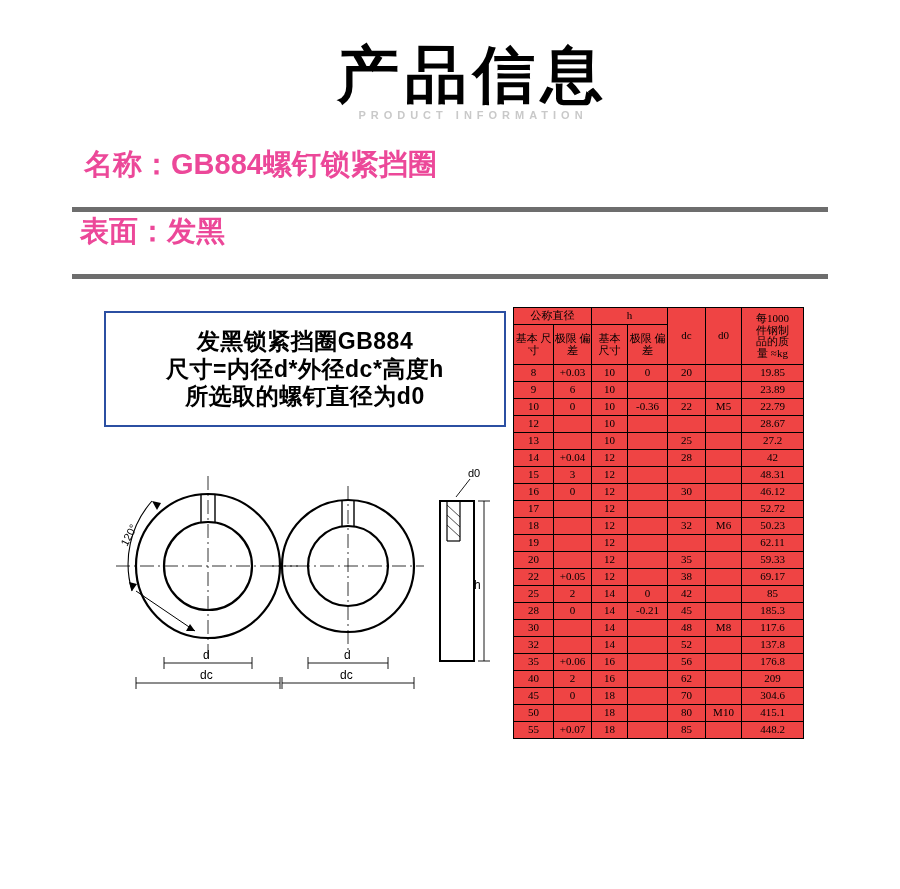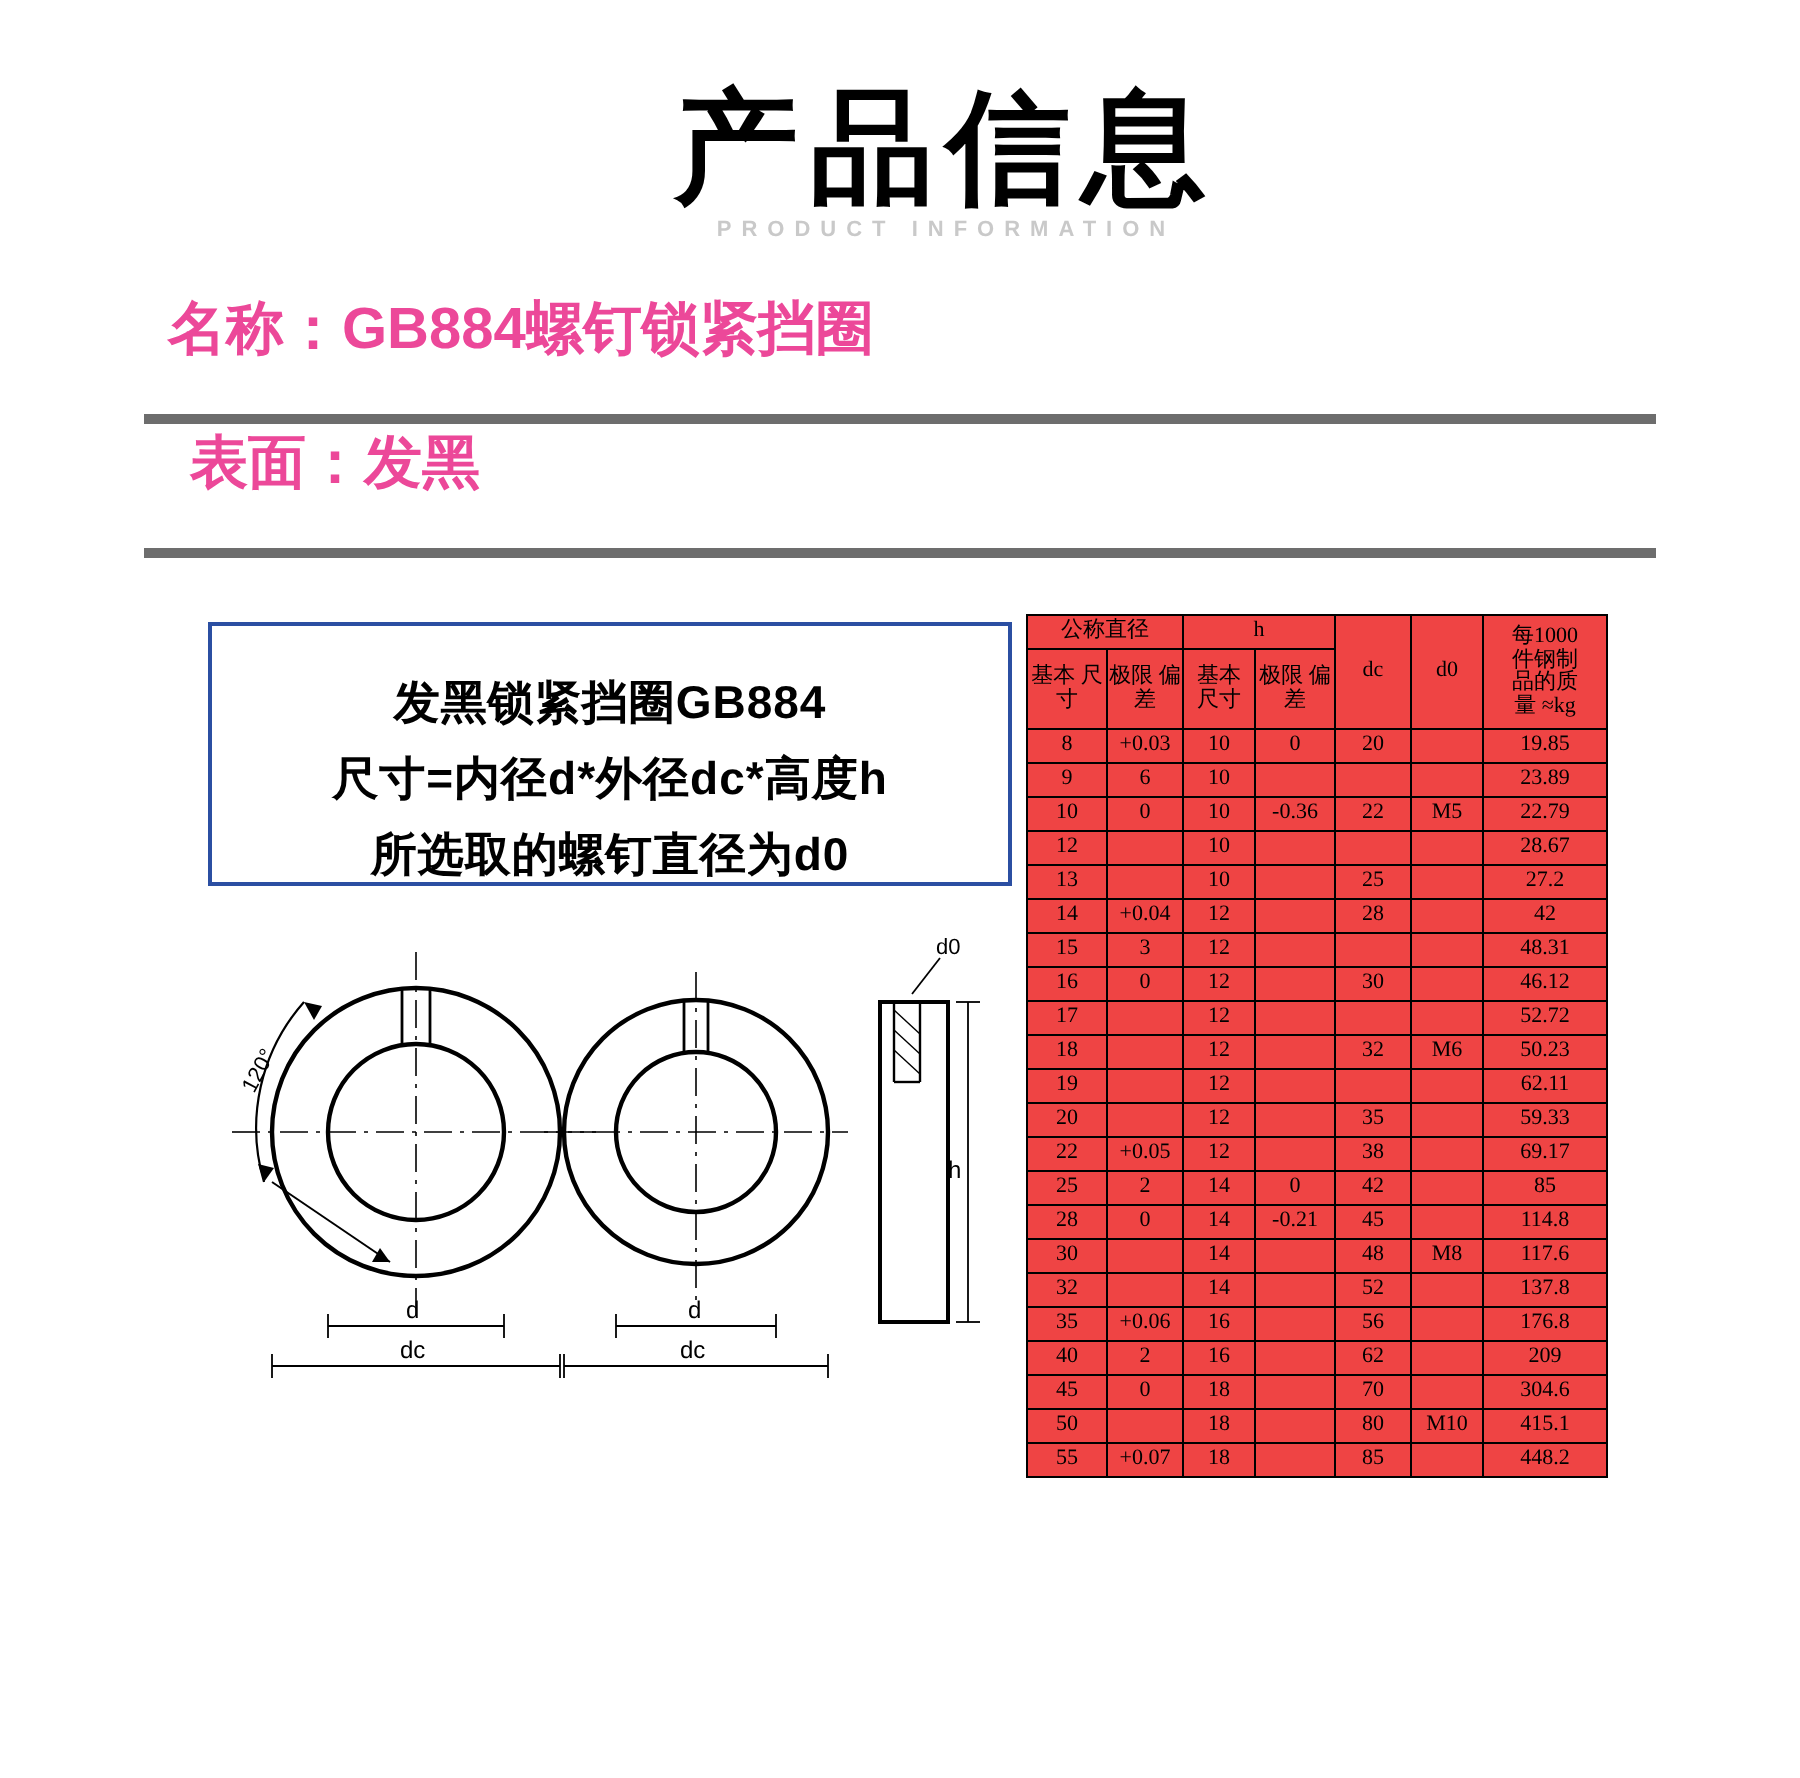--- a/index.html
+++ b/index.html
@@ -53,49 +53,49 @@
     font-size: 29px;
     font-weight: bold;
     color: #ec4899;
     white-space: nowrap;
   }
   .info-row .cell .label { font-weight: bold; }
   .info-row .cell .value { font-weight: bold; }
   .row1 .cell-left { margin-left: 12px; }
   .row1 .cell-right { margin-left: 32px; }
   .row2 { justify-content: space-between; }
-  .row2 .cell-left { margin-left: 23px; }
+  .row2 .cell-left { margin-left: 8px; }
   .row2 .cell-right { margin-right: 10px; }
   .rule {
     height: 5px;
     background: #6d6d6d;
     width: 100%;
   }
 
   
   .drawing {
     position: relative;
     margin: 22px 0 0 0;
     height: 520px;
   }
 
   
   .note-box {
     position: absolute;
     left: 104px;
     top: 10px;
     width: 402px;
-    height: 132px;
+    height: 116px;
     border: 2px solid #2b4fa2;
     background: #fff;
     display: flex;
     flex-direction: column;
-    justify-content: flex-end;
+    justify-content: center;
     align-items: center;
-    gap: 11px;
+    gap: 0;
   }
   .note-line {
     font-size: 23px;
     font-weight: bold;
     color: #000;
     letter-spacing: 0.5px;
     line-height: 1.18;
     white-space: nowrap;
   }
 
@@ -390,21 +390,21 @@
             <td class="c-d0"></td>
             <td class="c-mass">85</td>
           </tr>
           <tr>
             <td class="c-nom">28</td>
             <td class="c-tol small">0</td>
             <td class="c-hnom">14</td>
             <td class="c-htol small">-0.21</td>
             <td class="c-dc">45</td>
             <td class="c-d0"></td>
-            <td class="c-mass">114.8</td>
+            <td class="c-mass">185.3</td>
           </tr>
           <tr>
             <td class="c-nom">30</td>
             <td class="c-tol small"></td>
             <td class="c-hnom">14</td>
             <td class="c-htol small"></td>
             <td class="c-dc">48</td>
             <td class="c-d0">M8</td>
             <td class="c-mass">117.6</td>
           </tr>

